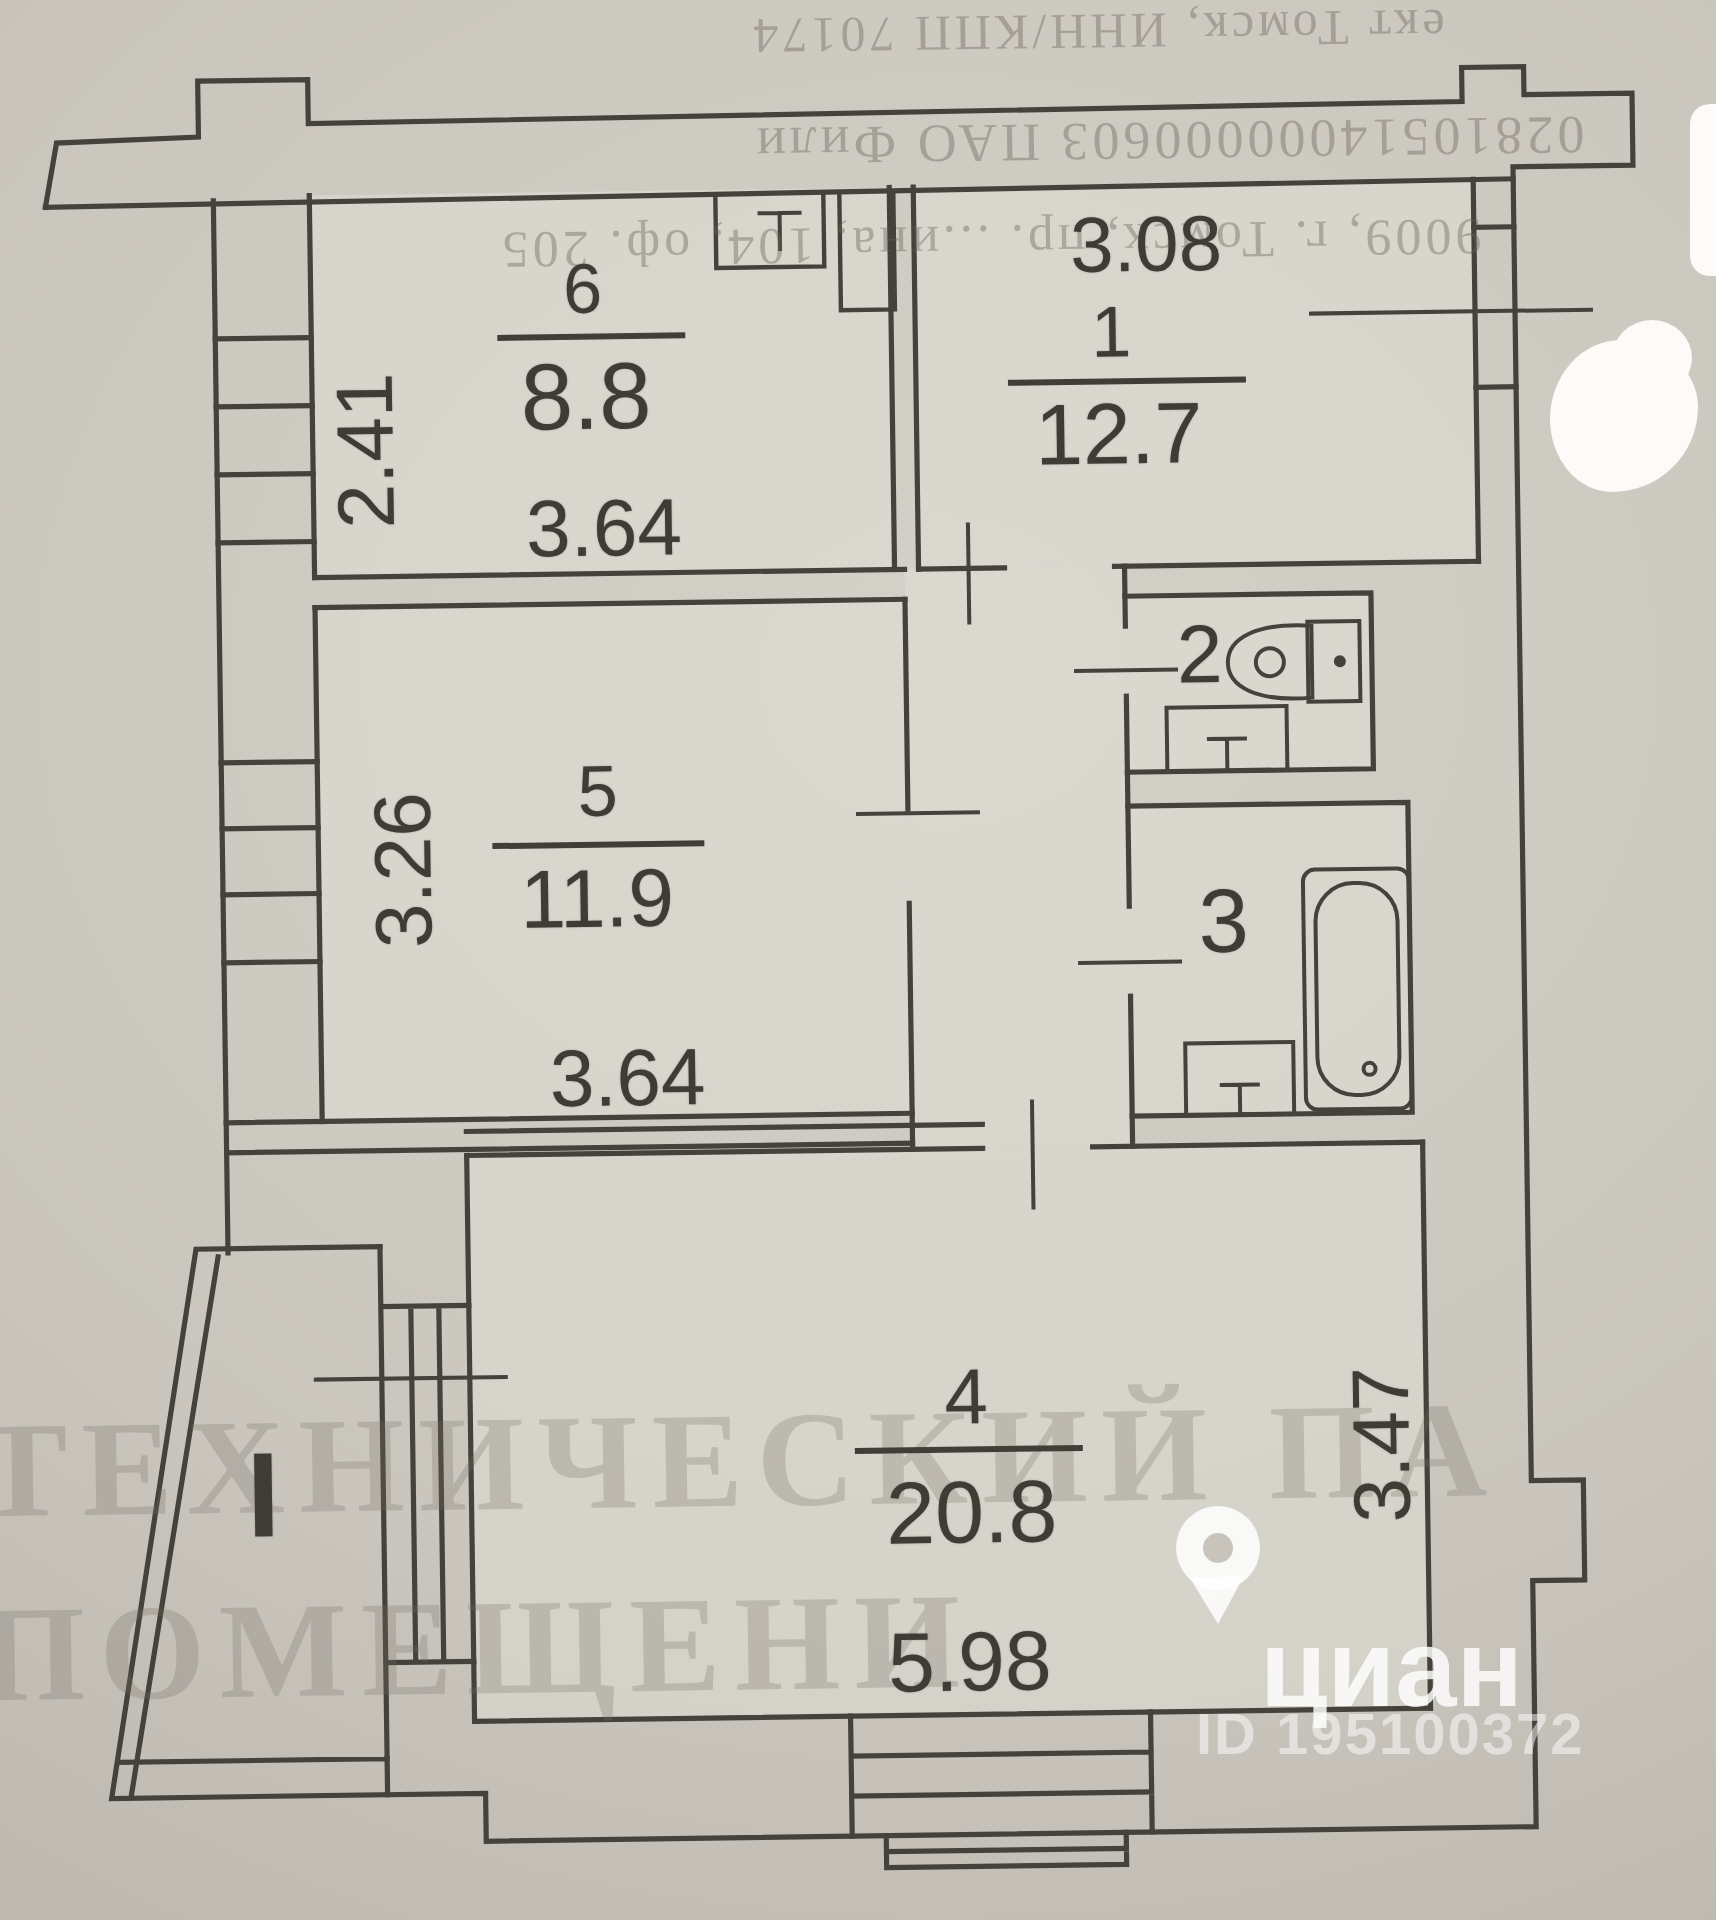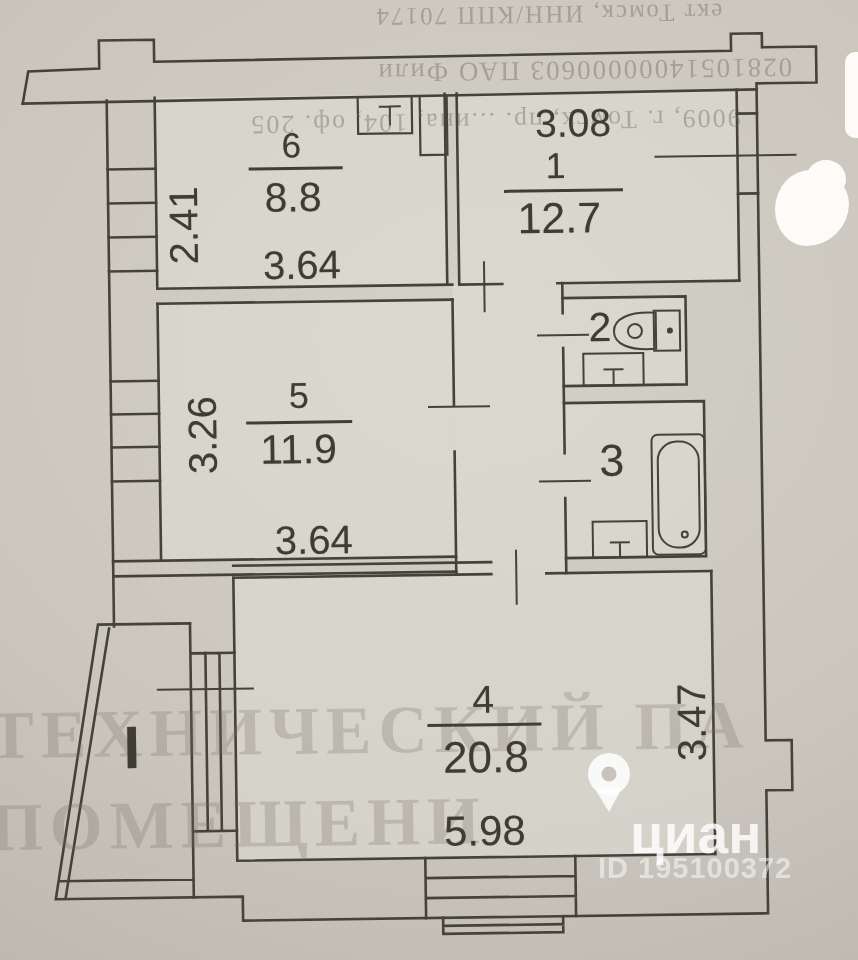--- a/index.html
+++ b/index.html
@@ -136,21 +136,21 @@
   </svg>
 
   <div class="bleed" style="left:555px;top:16px;font-size:25px;">ект Томск, ИНН/КПП 70174</div>
   <div class="bleed" style="left:590px;top:72px;font-size:27px;">02810514000000603 ПАО Фили</div>
   <div class="bleed" style="left:500px;top:122px;font-size:26px;">9009, г. Томск, пр. ...ина, 104, оф. 205</div>
   <div class="bigbleed" style="left:-15px;top:690px;font-size:68px;">ТЕХНИЧЕСКИЙ ПА</div>
   <div class="bigbleed" style="left:-15px;top:782px;font-size:68px;">ПОМЕЩЕНИ</div>
 
   <div class="lbl" style="left:296px;top:143px;font-size:35px;">6</div>
   <div class="uline" style="left:253px;top:165px;width:94px;"></div>
-  <div class="lbl" style="left:297px;top:196px;font-size:41px;">8.8</div>
+  <div class="lbl" style="left:297px;top:196px;font-size:47px;">8.8</div>
   <div class="lbl" style="left:305px;top:263px;font-size:40px;">3.64</div>
   <div class="lbl rot" style="left:187px;top:222px;font-size:40px;">2.41</div>
 
   <div class="lbl" style="left:578px;top:125px;font-size:39px;">3.08</div>
   <div class="lbl" style="left:560px;top:168px;font-size:36px;">1</div>
   <div class="uline" style="left:508px;top:191px;width:119px;"></div>
   <div class="lbl" style="left:563px;top:220px;font-size:43px;">12.7</div>
 
   <div class="lbl" style="left:602px;top:330px;font-size:41px;">2</div>
 

